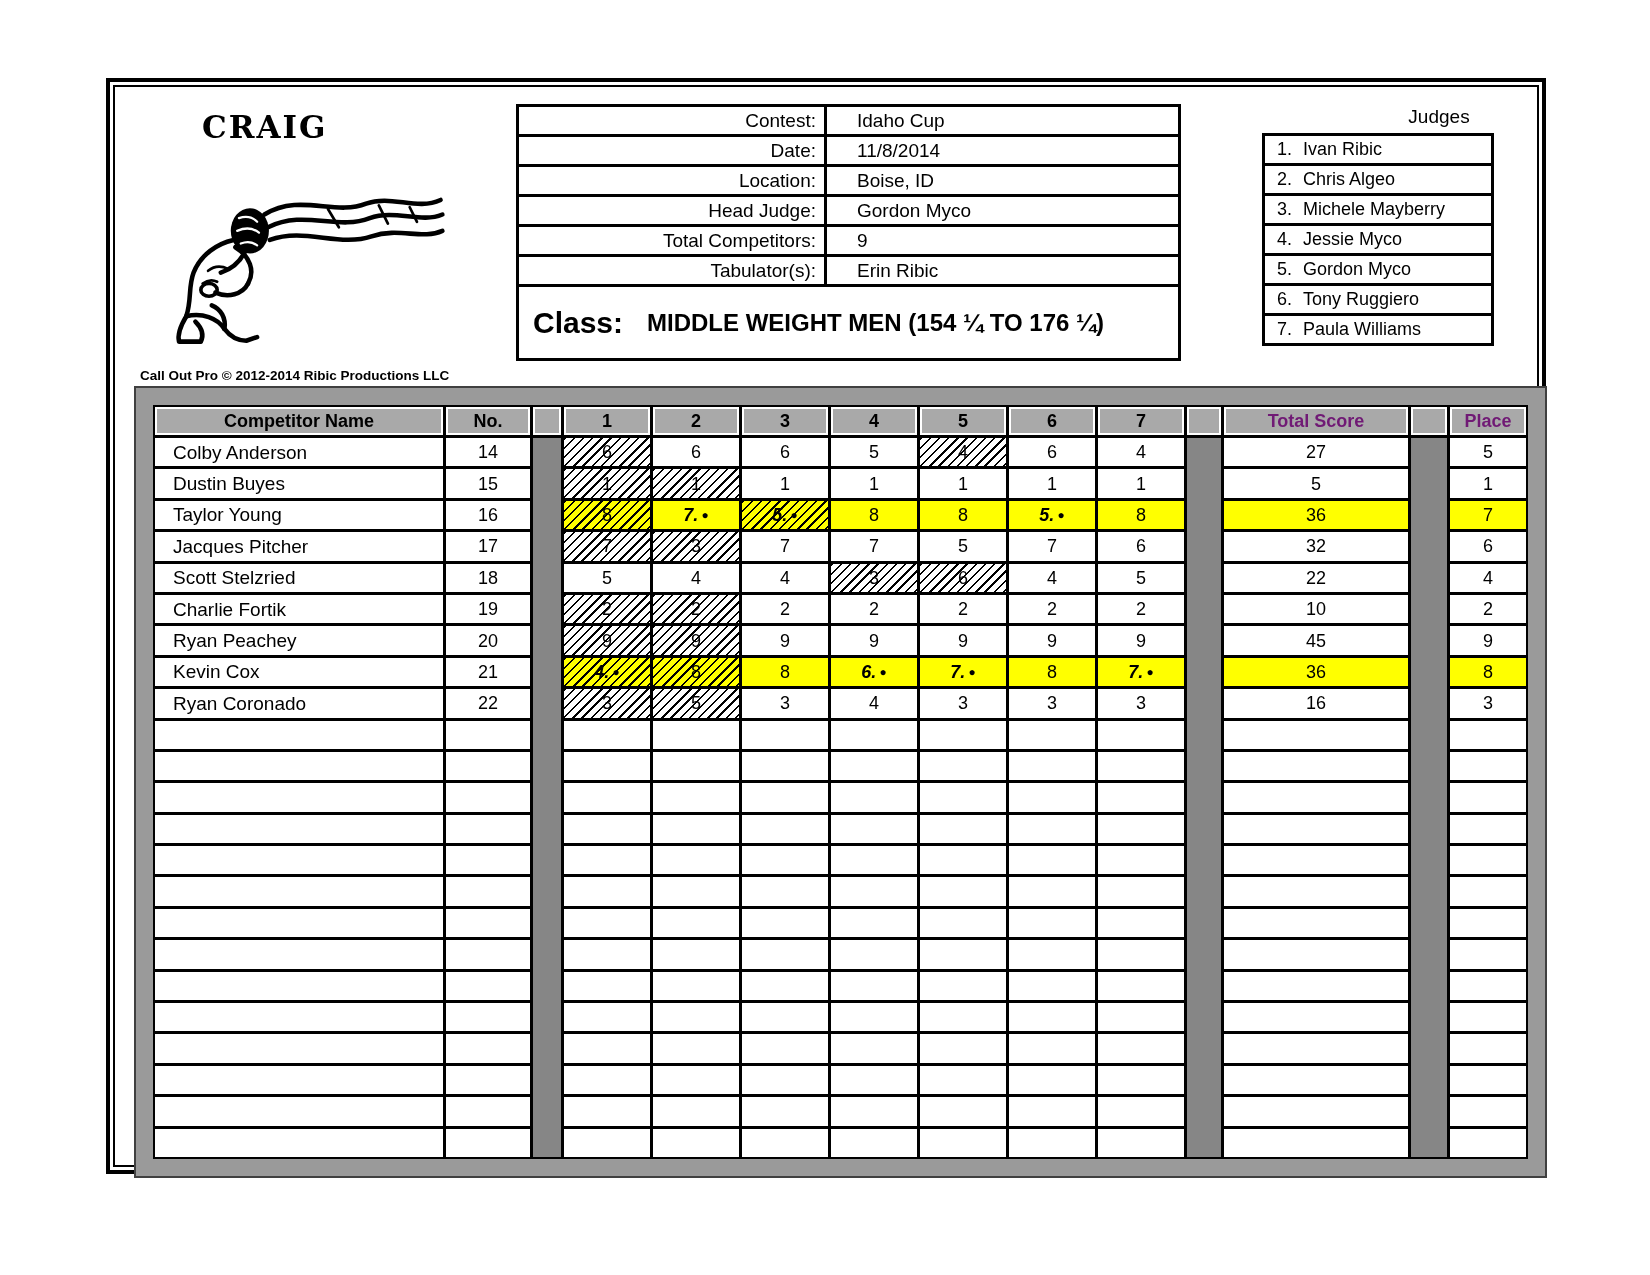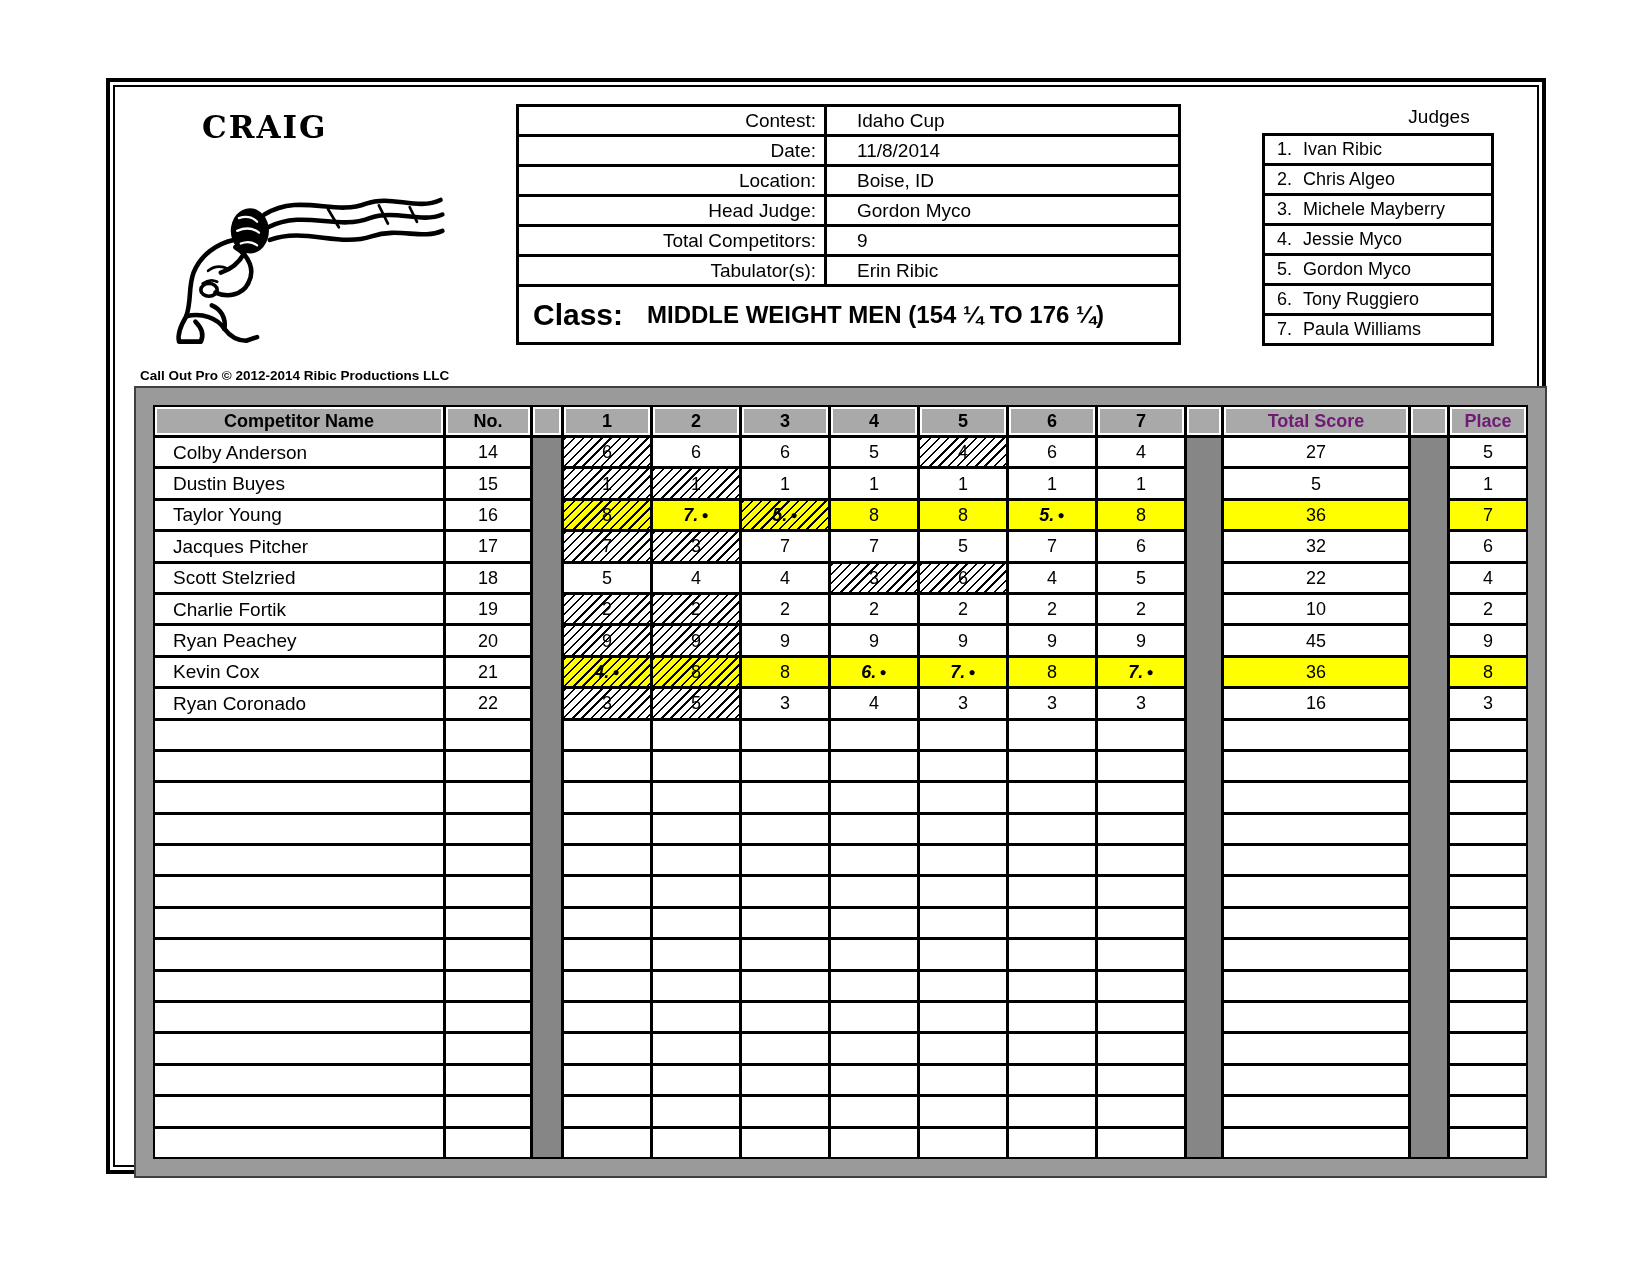--- a/index.html
+++ b/index.html
@@ -14,21 +14,21 @@
   .logo-l1{top:112px;}
   .logo-l2{top:146px;}
   .logo-art{position:absolute;left:138px;top:180px;width:320px;height:168px;}
   .copyright{position:absolute;left:140px;top:368px;font-size:13.5px;font-weight:600;}
   
   .infobox{position:absolute;left:516px;top:104px;width:659px;border:3px solid #000;background:#fff;}
   .irow{height:27px;border-bottom:3px solid #000;display:flex;align-items:stretch;}
   .ilabel{width:297px;border-right:3px solid #000;display:flex;align-items:center;
           justify-content:flex-end;padding-right:8px;font-size:19px;}
   .ival{flex:1;display:flex;align-items:center;padding-left:30px;font-size:19px;}
-  .classrow{height:55px;display:flex;align-items:center;padding-left:14px;}
+  .classrow{height:71px;display:flex;align-items:center;padding-left:14px;}
   .clab{font-size:30px;font-weight:bold;}
   .cval{font-size:24px;font-weight:bold;margin-left:24px;white-space:nowrap;}
   
   .jtitle{position:absolute;left:1323px;top:106px;width:232px;text-align:center;font-size:19px;}
   .jbox{position:absolute;left:1262px;top:133px;width:226px;border:3px solid #000;background:#fff;}
   .jrow{height:27px;border-bottom:3px solid #000;display:flex;align-items:center;
         padding-left:12px;font-size:18px;}
   .jrow:last-child{border-bottom:none;}
   .jnum{width:26px;}
   

